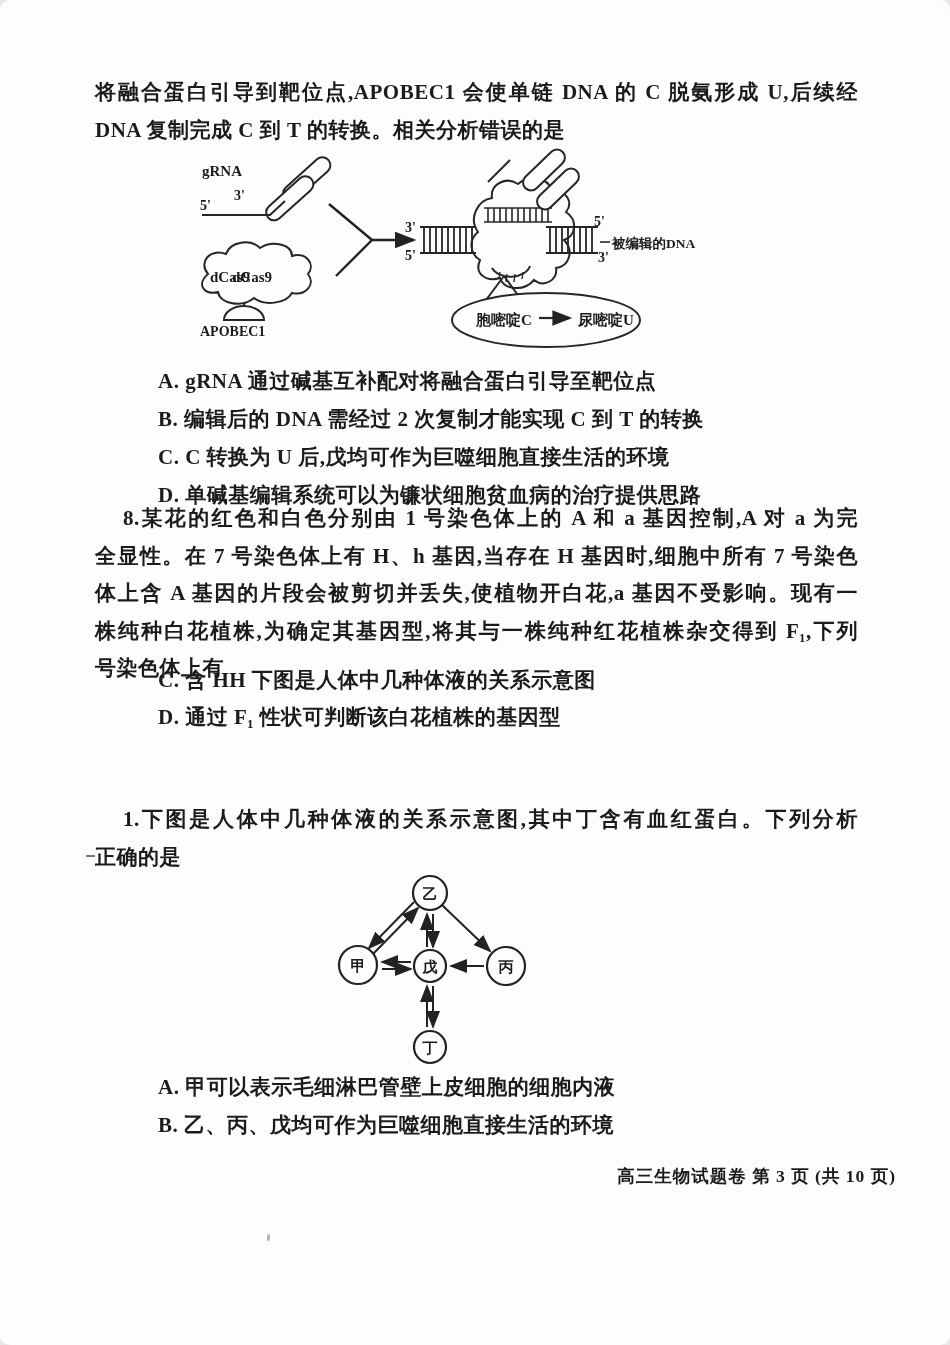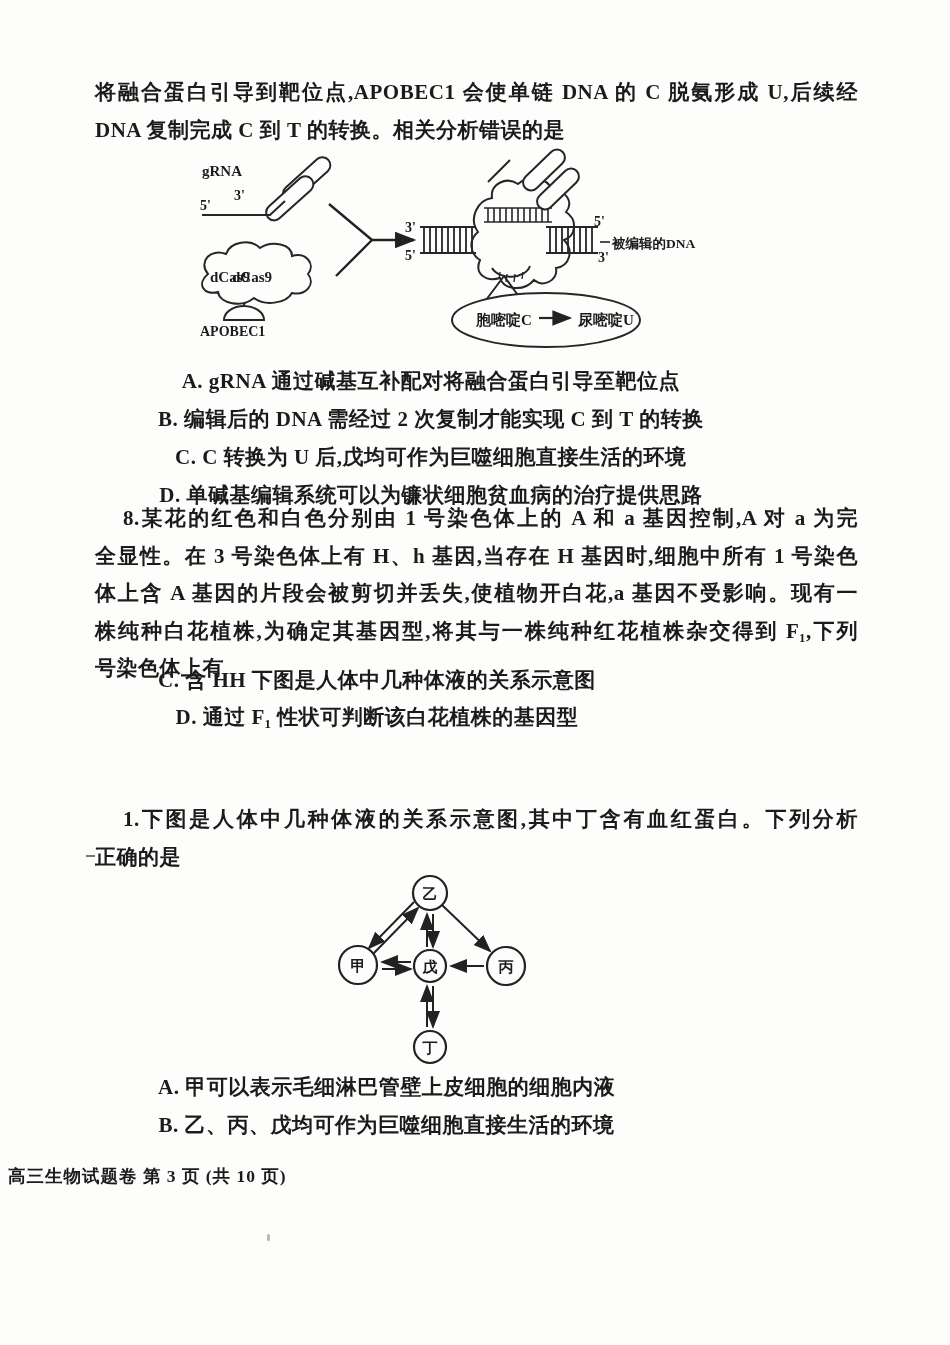--- a/index.html
+++ b/index.html
@@ -1,29 +1,29 @@
 <!DOCTYPE html>
 <html><head>
 <meta charset="utf-8">
 <style>
   html,body{margin:0;padding:0;background:#e8e8e8;}
   .page{
     position:relative;width:950px;height:1345px;margin:0 auto;
     background:#fdfdfc;overflow:hidden;
     font-family:"Liberation Serif","DejaVu Serif",serif;
-    color:#1b1b1b;font-weight:600;
+    color:#1b1b1b;font-weight:600;border-radius:10px;
   }
   .para{position:absolute;font-size:21px;line-height:37.5px;letter-spacing:.5px;}
   .para .line:not(:last-child){text-align:justify;text-align-last:justify;}
   .para .line.indent{text-indent:28px;}
   .opts{position:absolute;font-size:21px;letter-spacing:.5px;}
-  .opts .line{white-space:nowrap;text-align:center;}
+  .opts .line{white-space:nowrap;}
   .fig{position:absolute;}
   svg text{font-family:"Liberation Serif","DejaVu Serif",serif;fill:#1b1b1b;font-weight:600;}
-  .footer{position:absolute;top:1163px;left:8px;width:880px;text-align:left;
+  .footer{position:absolute;top:1163px;left:16px;width:880px;text-align:right;
     font-size:17.5px;line-height:26px;letter-spacing:1px;}
   .speck{position:absolute;left:267px;top:1234px;width:3px;height:7px;background:#9a9a9a;border-radius:2px;opacity:.7;}
   .stray{position:absolute;left:86px;top:855px;width:9px;height:2px;background:#555;opacity:.8;}
 </style>
 </head>
 <body>
 
 <div class="page">
 
   <div class="para" style="top:74px;left:95px;width:763px;">
@@ -98,21 +98,21 @@
 
   <div class="opts" style="top:362px;left:158px;line-height:38px;">
     <div class="line">A. gRNA 通过碱基互补配对将融合蛋白引导至靶位点</div>
     <div class="line">B. 编辑后的 DNA 需经过 2 次复制才能实现 C 到 T 的转换</div>
     <div class="line">C. C 转换为 U 后,戊均可作为巨噬细胞直接生活的环境</div>
     <div class="line">D. 单碱基编辑系统可以为镰状细胞贫血病的治疗提供思路</div>
   </div>
 
   <div class="para" style="top:500px;left:95px;width:763px;line-height:37.5px;">
     <div class="line indent">8.某花的红色和白色分别由 1 号染色体上的 A 和 a 基因控制,A 对 a 为完</div>
-    <div class="line">全显性。在 3 号染色体上有 H、h 基因,当存在 H 基因时,细胞中所有 1 号染色</div>
+    <div class="line">全显性。在 7 号染色体上有 H、h 基因,当存在 H 基因时,细胞中所有 7 号染色</div>
     <div class="line">体上含 A 基因的片段会被剪切并丢失,使植物开白花,a 基因不受影响。现有一</div>
     <div class="line">株纯种白花植株,为确定其基因型,将其与一株纯种红花植株杂交得到 F₁,下列</div>
     <div class="line">号染色体上有</div>
   </div>
 
   <div class="opts" style="top:662px;left:158px;line-height:37px;">
     <div class="line">C. 含 HH 下图是人体中几种体液的关系示意图</div>
     <div class="line">D. 通过 F₁ 性状可判断该白花植株的基因型</div>
   </div>
 

